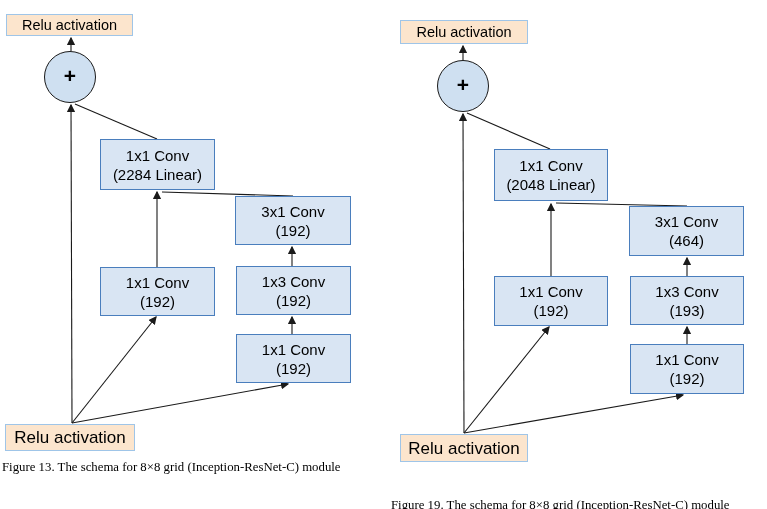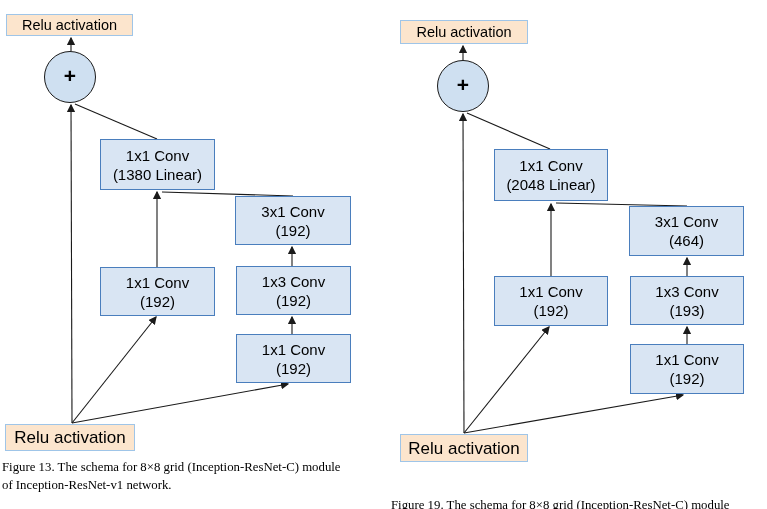--- a/index.html
+++ b/index.html
@@ -93,21 +93,21 @@
     </g>
   </svg>
 
   <div>
     <div class="node relu relu-sm" style="left:6px; top:14px; width:127px; height:22px;">Relu activation</div>
 
     <div class="sum" style="left:44px; top:51px; width:52px; height:52px;">+</div>
 
     <div class="node conv" style="left:100px; top:139px; width:115px; height:51px;">
       <span>1x1 Conv</span>
-      <span>(1380 Linear)</span>
+      <span>(2284 Linear)</span>
     </div>
 
     <div class="node conv" style="left:235px; top:196px; width:116px; height:49px;">
       <span>3x1 Conv</span>
       <span>(192)</span>
     </div>
 
     <div class="node conv" style="left:100px; top:267px; width:115px; height:49px;">
       <span>1x1 Conv</span>
       <span>(192)</span>
@@ -120,21 +120,20 @@
 
     <div class="node conv" style="left:236px; top:334px; width:115px; height:49px;">
       <span>1x1 Conv</span>
       <span>(192)</span>
     </div>
 
     <div class="node relu relu-lg" style="left:5px; top:424px; width:130px; height:27px;">Relu activation</div>
 
     <div class="caption" style="left:2px; top:459px;">
       <div>Figure 13. The schema for 8×8 grid (Inception-ResNet-C) module</div>
-      <div>of Inception-ResNet-v1 network.</div>
     </div>
   </div>
 
   <div>
     <div class="node relu relu-sm" style="left:400px; top:20px; width:128px; height:24px;">Relu activation</div>
 
     <div class="sum" style="left:437px; top:60px; width:52px; height:52px;">+</div>
 
     <div class="node conv" style="left:494px; top:149px; width:114px; height:52px;">
       <span>1x1 Conv</span>

